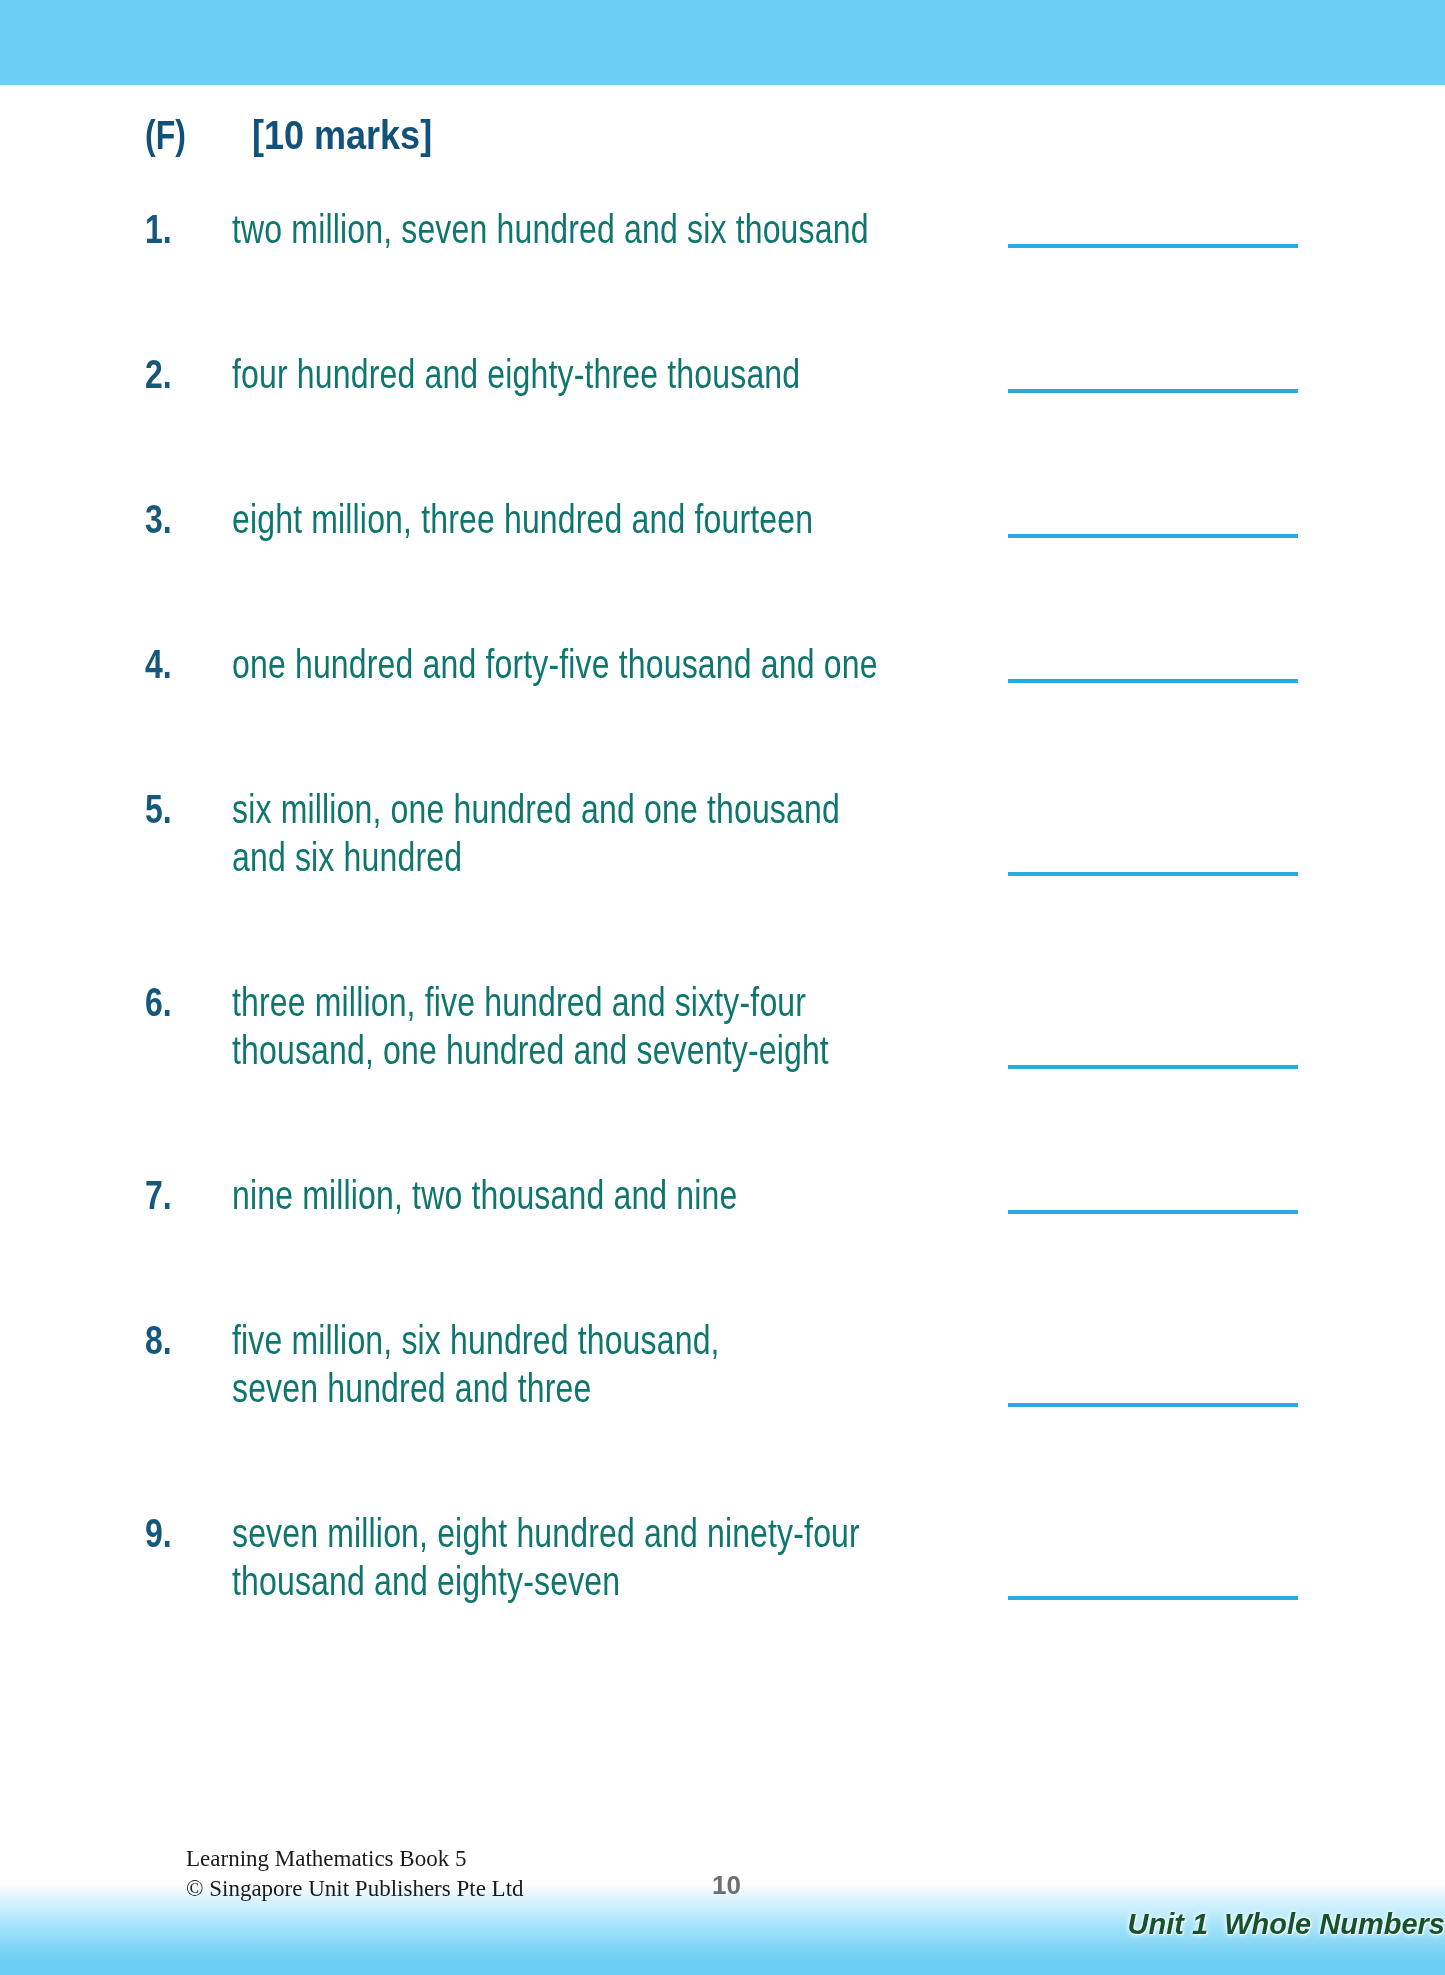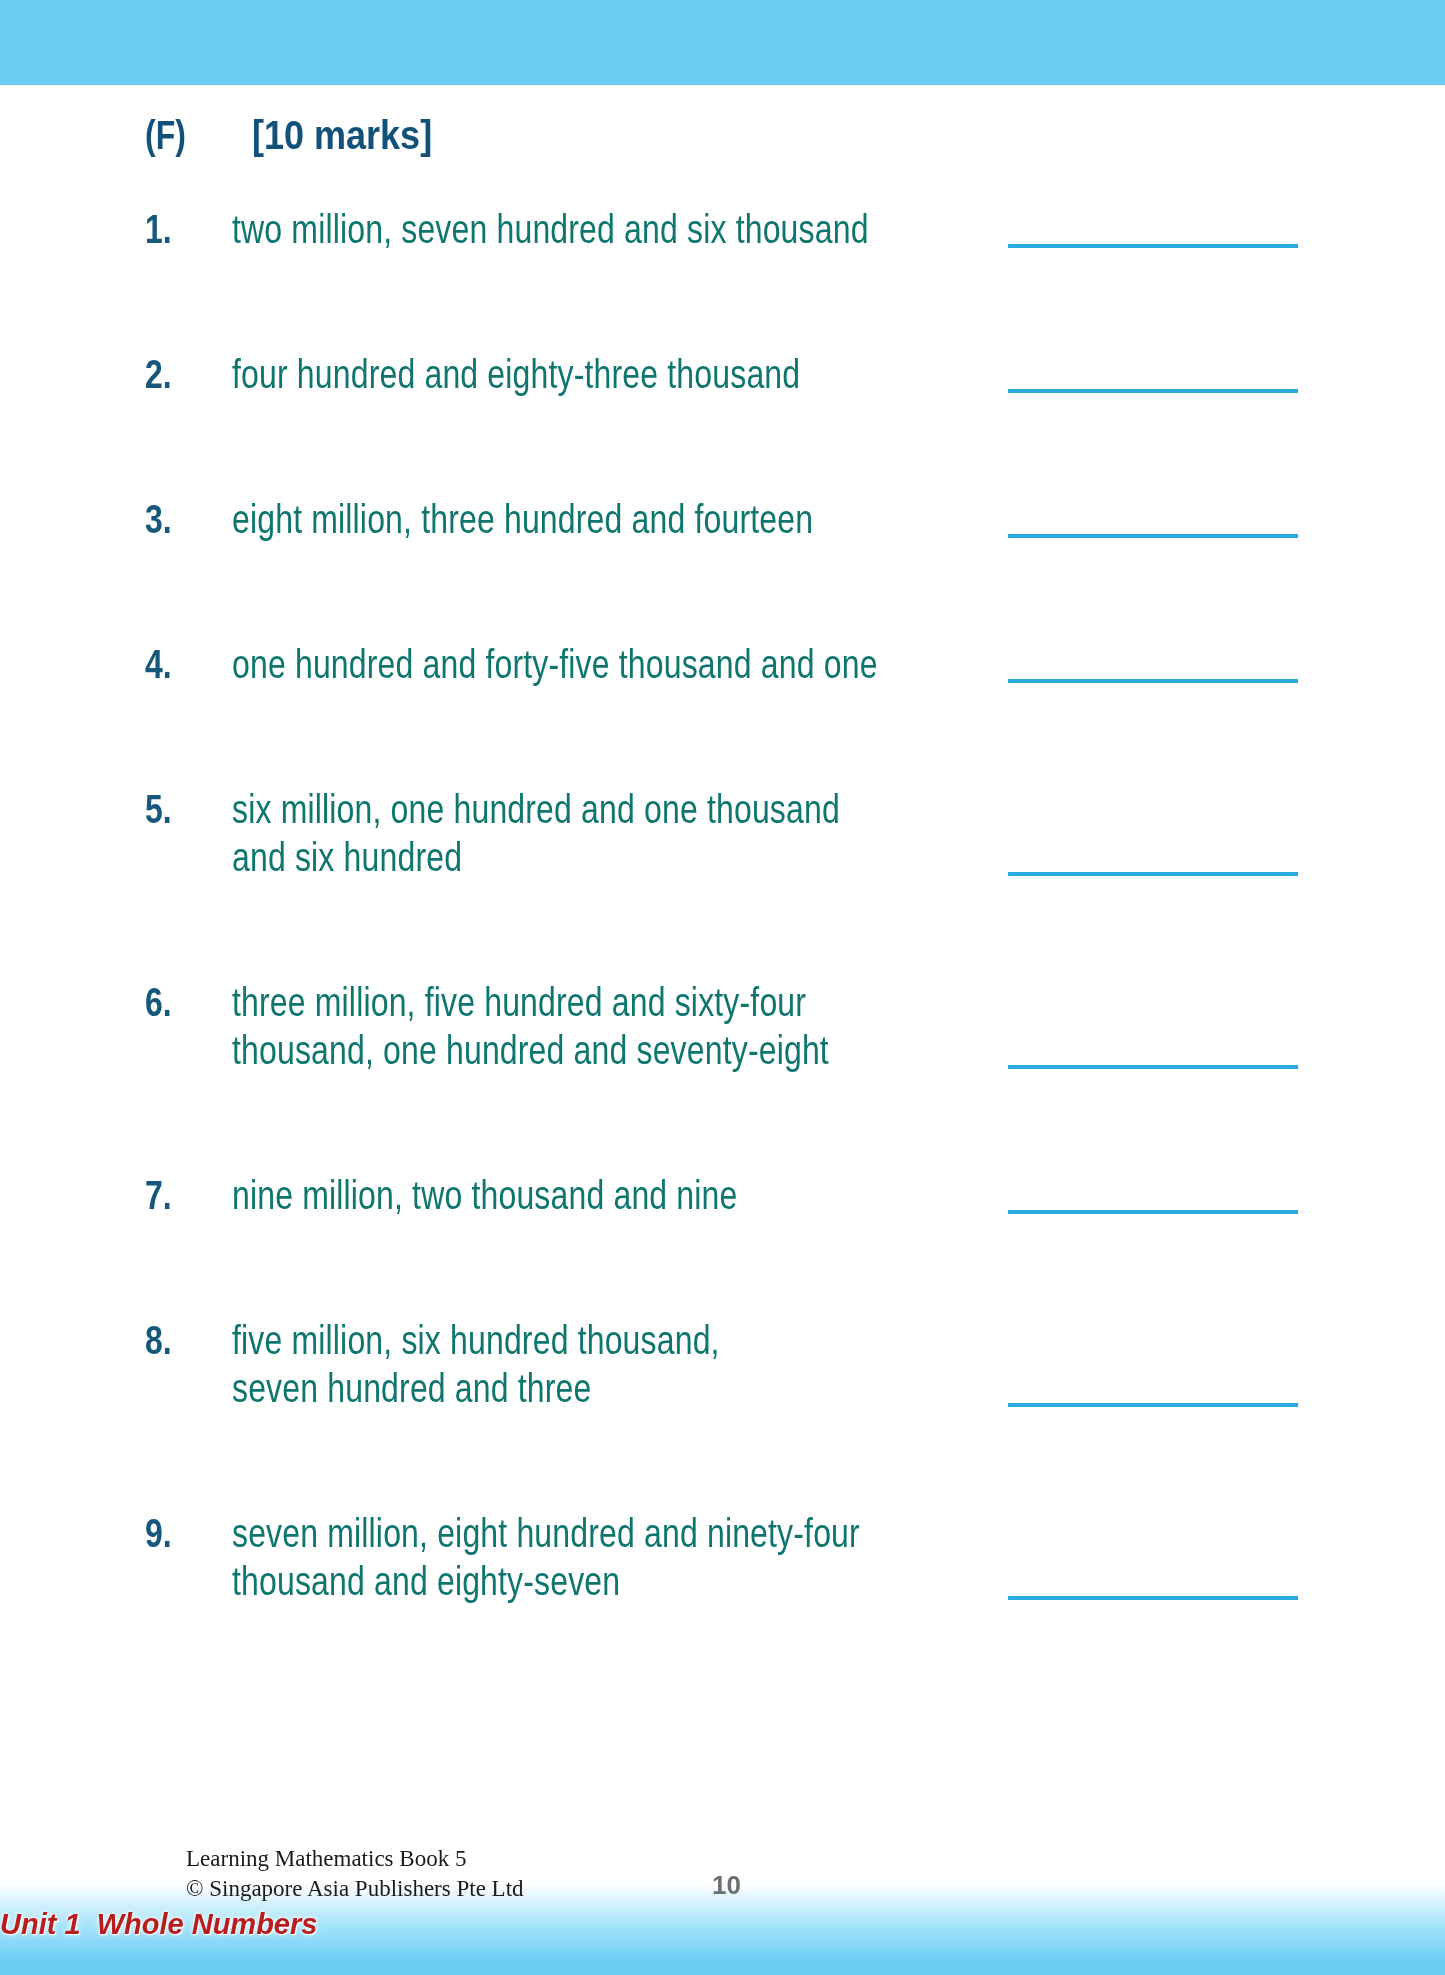--- a/index.html
+++ b/index.html
@@ -107,25 +107,25 @@
     font-size: 26px;
     font-weight: bold;
     color: #6D6E71;
     z-index: 2;
   }
   .unit-label {
     position: absolute;
     left: 0;
     top: 1908px;
     width: 100%;
-    text-align: left;
+    text-align: right;
     font-size: 29px;
     font-style: italic;
     font-weight: bold;
-    color: #b91c1c;
+    color: #14532d;
     white-space: pre;
     text-shadow: 0 0 6px #ffffff, 0 0 3px #ffffff, 1px 1px 0 #ffffff;
     z-index: 2;
   }
 </style>
 </head>
 <body>
 
 <div class="page">
 
@@ -196,21 +196,21 @@
 thousand and eighty-seven</span></div>
       <div class="answer-line"></div>
     </div>
 
   </div>
 
   </div>
 
   <div class="footer-left">
     <div>Learning Mathematics Book 5</div>
-    <div>© Singapore Asia Publishers Pte Ltd</div>
+    <div>© Singapore Unit Publishers Pte Ltd</div>
   </div>
 
   <div class="page-num">10</div>
 
   <div class="unit-label">Unit 1  Whole Numbers</div>
 
   <div class="bottom-band"></div>
 
 </div>
 

